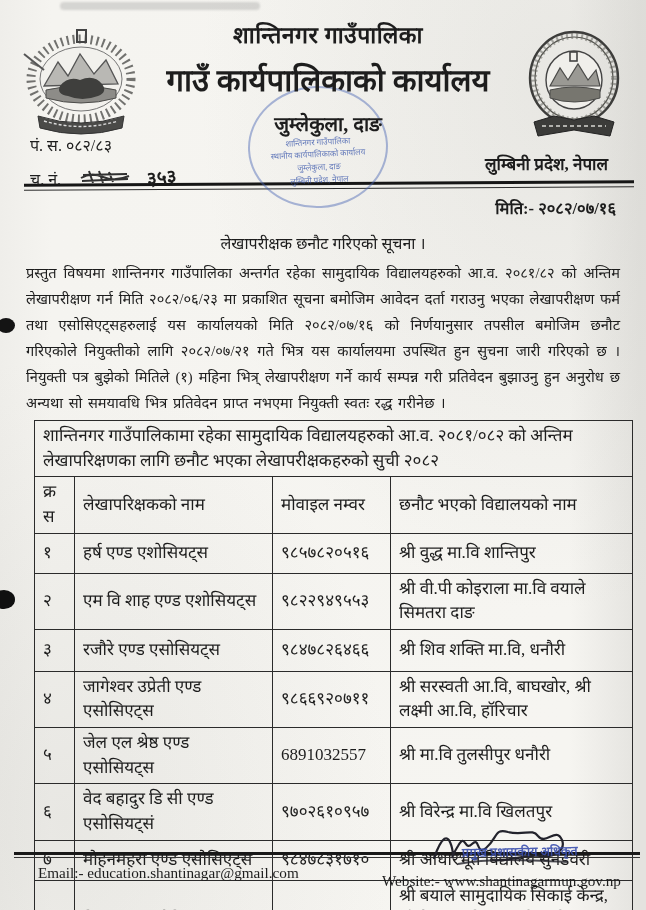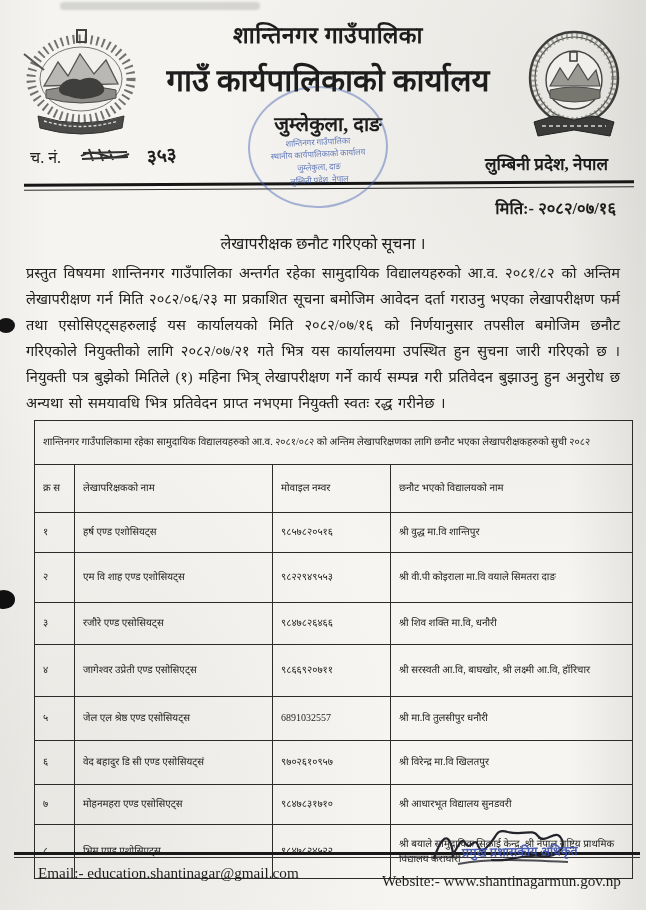--- a/index.html
+++ b/index.html
@@ -38,21 +38,21 @@
   .date-line{ position:absolute; right:30px; top:196px; font-size:16.5px; font-weight:bold;text-align:right; }
   
   .notice-title{ text-align:center; font-size:16px; font-weight:normal; margin-top:36px; }
   .notice-body{
     margin:6px 26px 0 26px; font-size:14.6px; line-height:26px;
     text-align:justify; word-spacing:2px;
   }
   .tapasil{ margin:2px 26px 0 26px; font-size:14.6px; }
   
   table.sel{ border-collapse:collapse; margin:4px auto 0 34px; width:598px; table-layout:fixed; }
-  table.sel td, table.sel th{ border:1.6px solid #2b2b2b; padding:12px 8px; font-size:10px; vertical-align:middle; font-weight:normal; text-align:left; line-height:1.45; }
+  table.sel td, table.sel th{ border:1.6px solid #2b2b2b; padding:3px 8px; font-size:17px; vertical-align:middle; font-weight:normal; text-align:left; line-height:1.45; }
   .cap-row td{ text-align:center; font-size:14.2px; padding:4px 10px; height:44px; }
   .hd-row th{ height:48px; }
   .col-sn{ width:40px; } .col-name{ width:198px; } .col-mob{ width:118px; } .col-school{ width:242px; }
   td.sn{ text-align:center; }
   tr.r1 td{height:40px;} tr.r2 td{height:50px;} tr.r3 td{height:42px;} tr.r4 td{height:52px;}
   tr.r5 td{height:44px;} tr.r6 td{height:44px;} tr.r7 td{height:40px;} tr.r8 td{height:52px;}
   
   .footer-rule{ position:absolute; left:14px; right:6px; top:852px; border-top:3.6px solid #191919; }
   .footer-rule2{ position:absolute; left:14px; right:6px; top:857px; border-top:1.4px solid #333; }
   .footer-row{ position:absolute; left:0; right:0; top:864px; font-size:15.2px; }
@@ -112,20 +112,21 @@
       <div>लुम्बिनी प्रदेश, नेपाल</div>
     </div>
 
     <div class="hdr-center">
       <div class="org-name">शान्तिनगर गाउँपालिका</div>
       <div class="office-name">गाउँ कार्यपालिकाको कार्यालय</div>
       <div class="address">जुम्लेकुला, दाङ</div>
     </div>
 
     <div class="ref-block">
+      <div>पं. स. ०८२/८३</div>
       <div class="ref-line2">
         <span>च. नं.</span>
         <span class="scribble">
           <svg width="52" height="16" viewBox="0 0 52 16">
             <path d="M2 9 Q12 3 24 8 T50 7 M3 12 L49 10 M4 6 L48 5 M10 2 L14 14 M20 2 L24 14 M30 3 L34 13" stroke="#1c1c1c" stroke-width="2" fill="none" opacity="0.9"></path>
           </svg>
         </span>
         <span class="dispatch-val">३५३</span>
       </div>
     </div>

